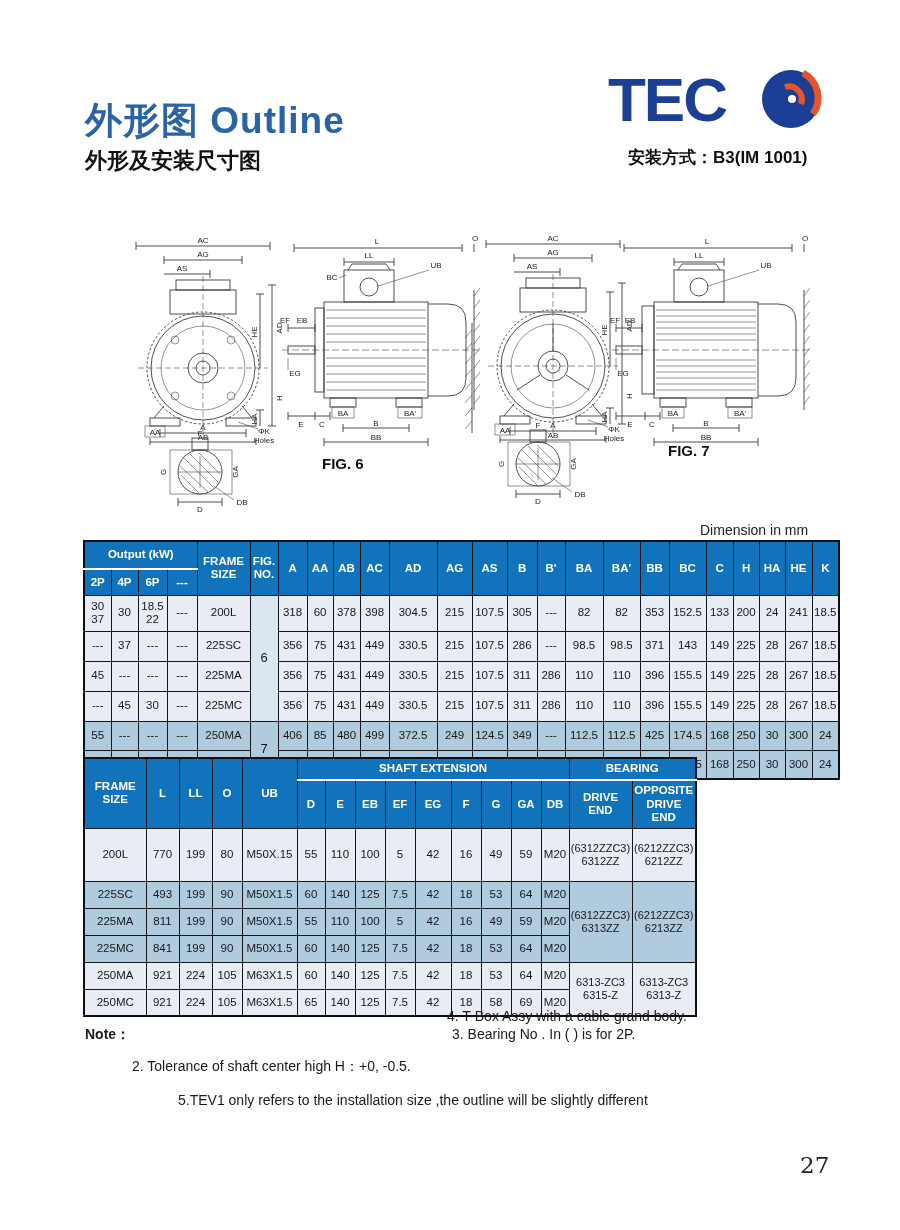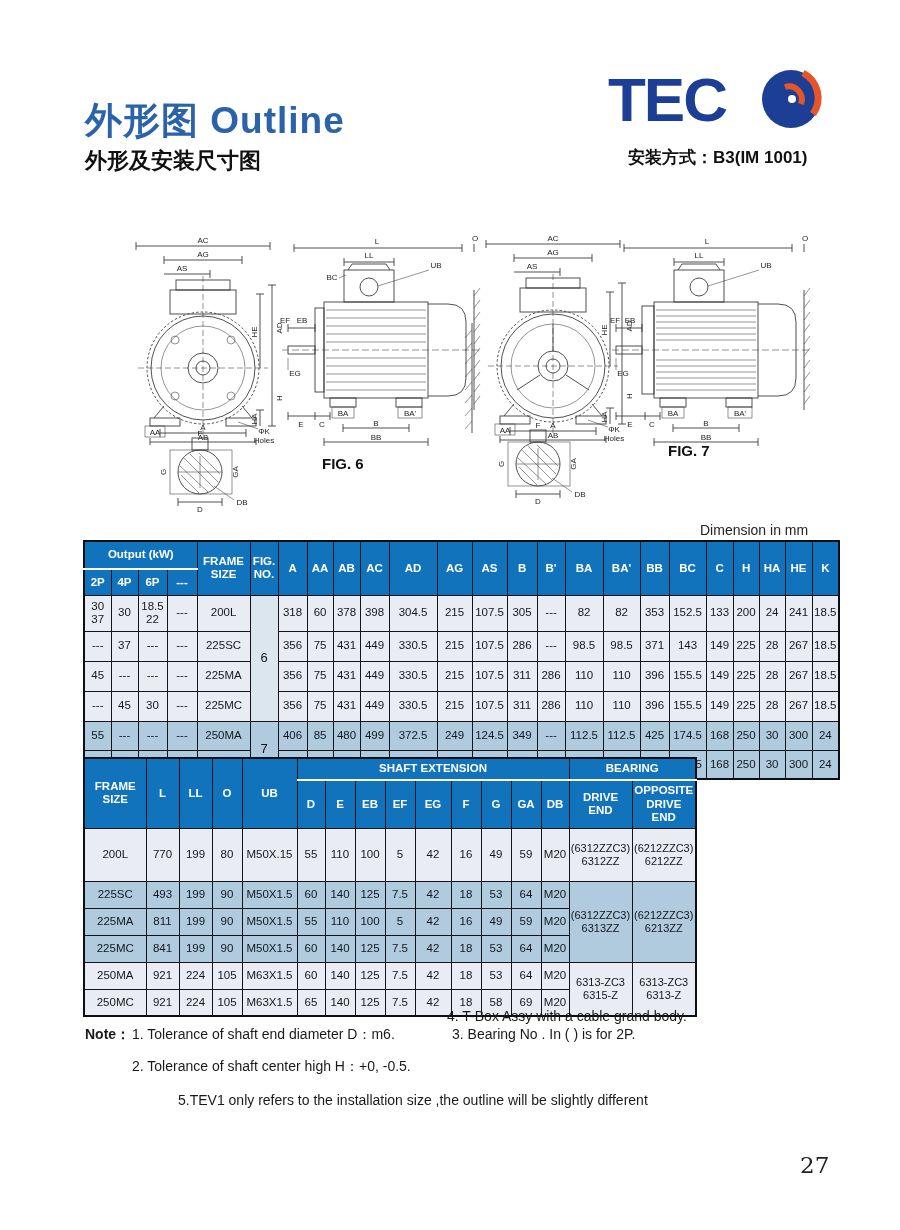--- a/index.html
+++ b/index.html
@@ -710,21 +710,20 @@
           <td>42</td>
           <td>18</td>
           <td>58</td>
           <td>69</td>
           <td>M20</td>
     </tr>
   </tbody>
     </table>
 
   <div class="abs note" style="left:85px;top:1026px;font-weight:bold;">Note：</div>
-  <div class="abs note" style="left:132px;top:1026px;">1. Tolerance  of  shaft  end  diameter  D：m6.</div>
   <div class="abs note" style="left:452px;top:1026px;">3.  Bearing   No .  In (      )  is  for  2P.</div>
   <div class="abs note" style="left:132px;top:1058px;">2. Tolerance  of  shaft  center  high  H：+0, -0.5.</div>
   <div class="abs note" style="left:447px;top:1008px;">4.  T-Box Assy with a cable grand body.</div>
   <div class="abs note" style="left:130px;top:1092px;margin-left:48px;">5.TEV1 only refers  to the installation size ,the outline will be slightly different</div>
 
   <div class="abs pageno">27</div>
 
 </div>
 
 </body></html>

